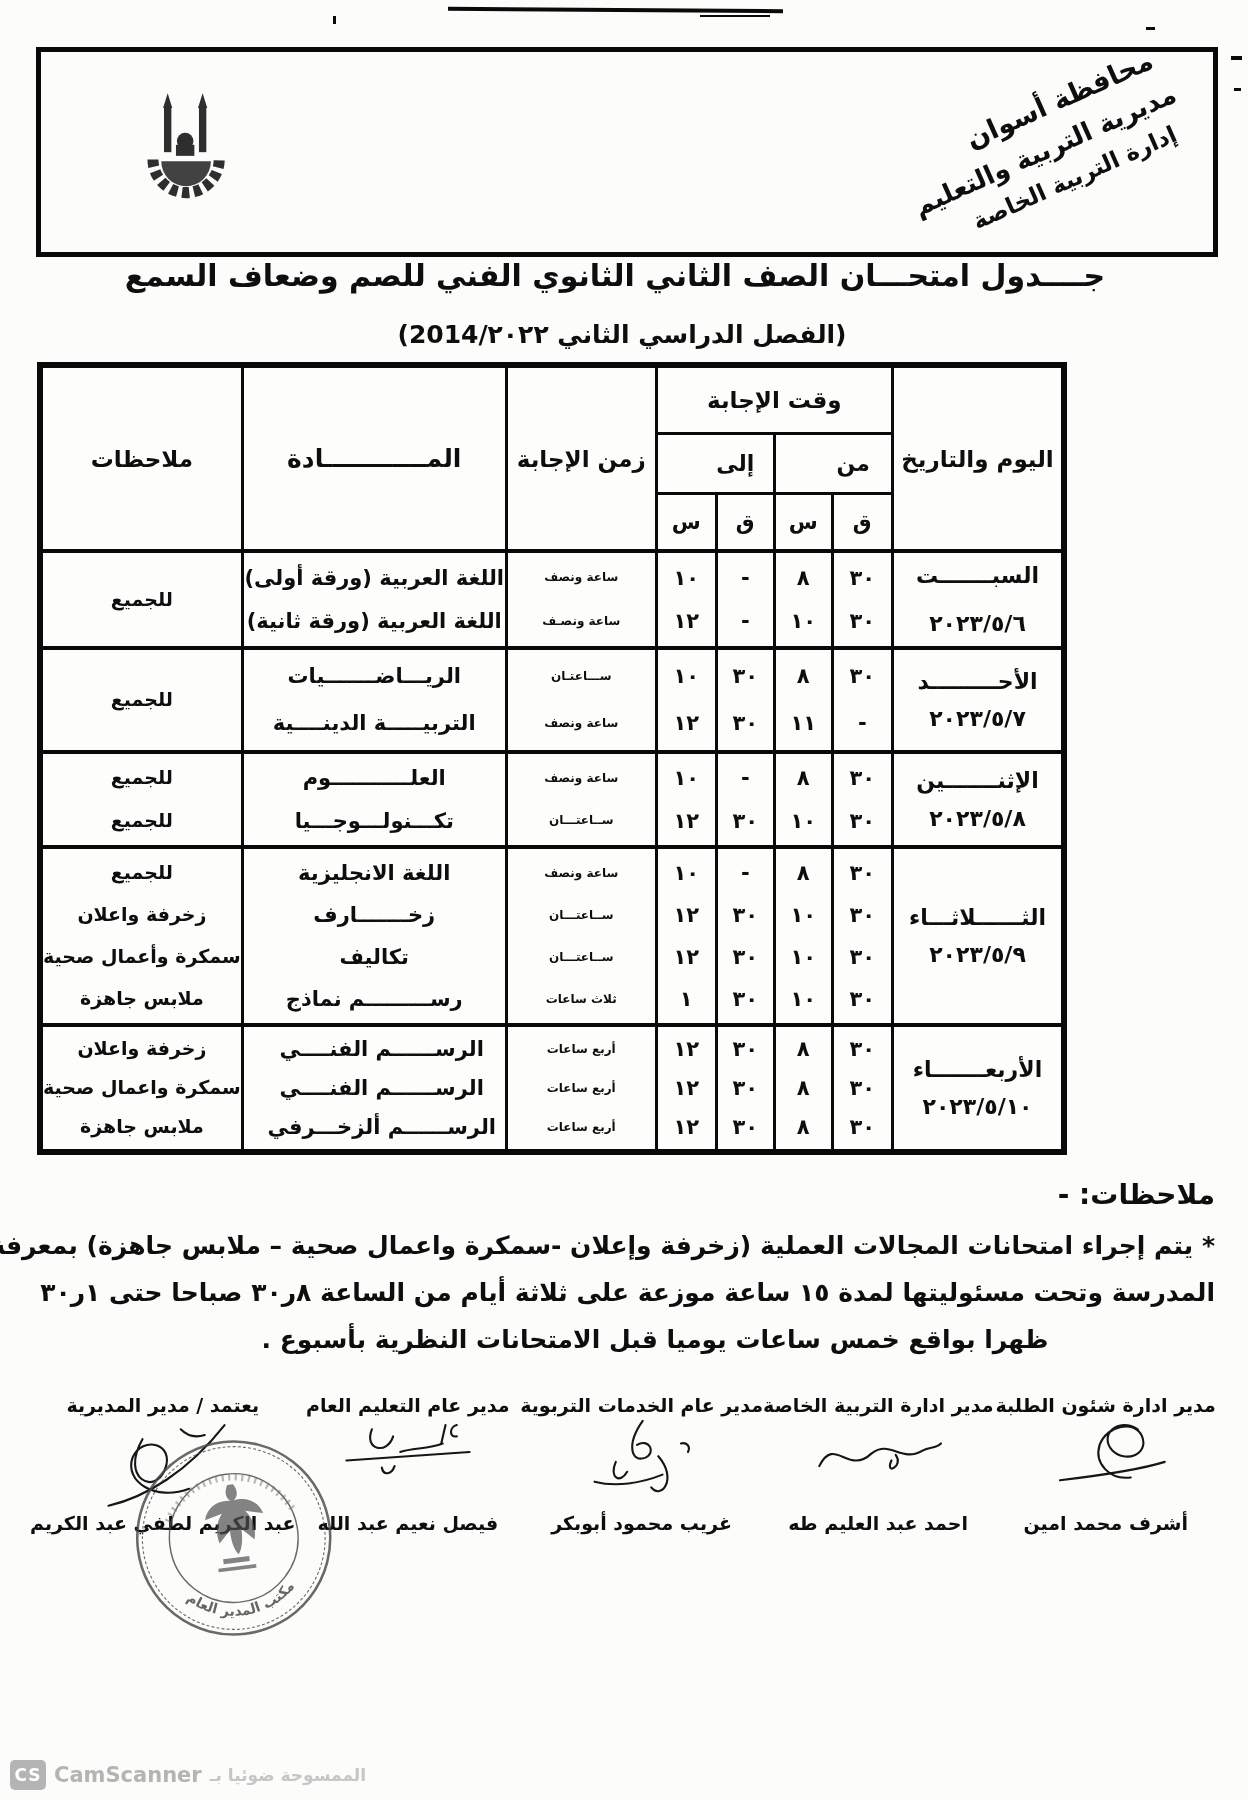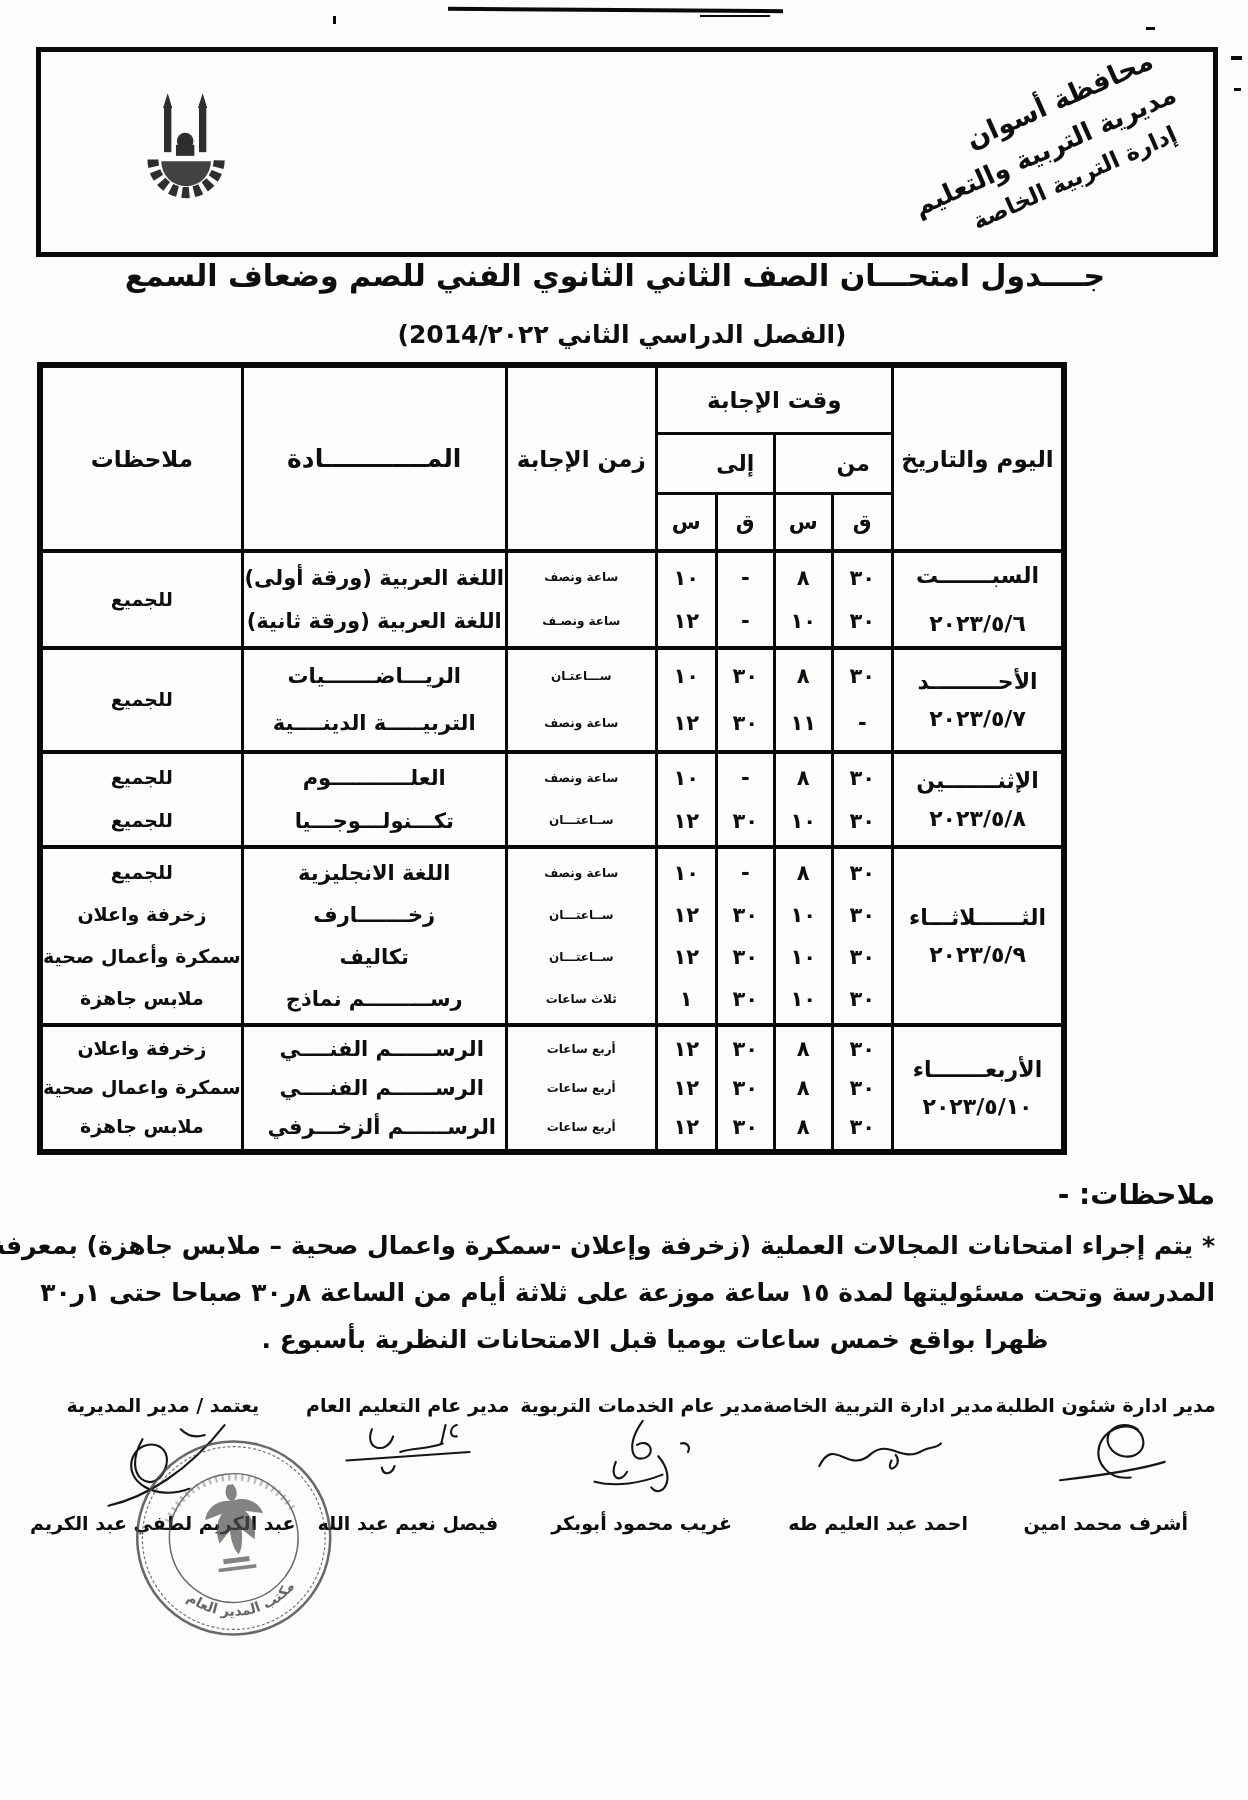--- a/index.html
+++ b/index.html
@@ -466,14 +466,19 @@
         <rect x="127" y="172" width="36" height="7"></rect>
         <rect x="119" y="184" width="52" height="5"></rect>
       </g>
       <path id="stamp-arc" d="M38 158 a108 108 0 0 0 214 0" fill="none"></path>
       <text font-size="19" fill="#454545" font-family="DejaVu Sans, sans-serif" font-weight="bold" letter-spacing="2">
         <textPath href="#stamp-arc" startOffset="50%" text-anchor="middle">مكتب المدير العام</textPath>
       </text>
     </svg>
   </div>
 
+  <div class="scan-footer">
+    <div class="cs-box">CS</div>
+    <div class="cs-brand">CamScanner</div>
+    <div class="cs-label">الممسوحة ضوئيا بـ</div>
+  </div>
 
 </div>
 
 </body></html>

